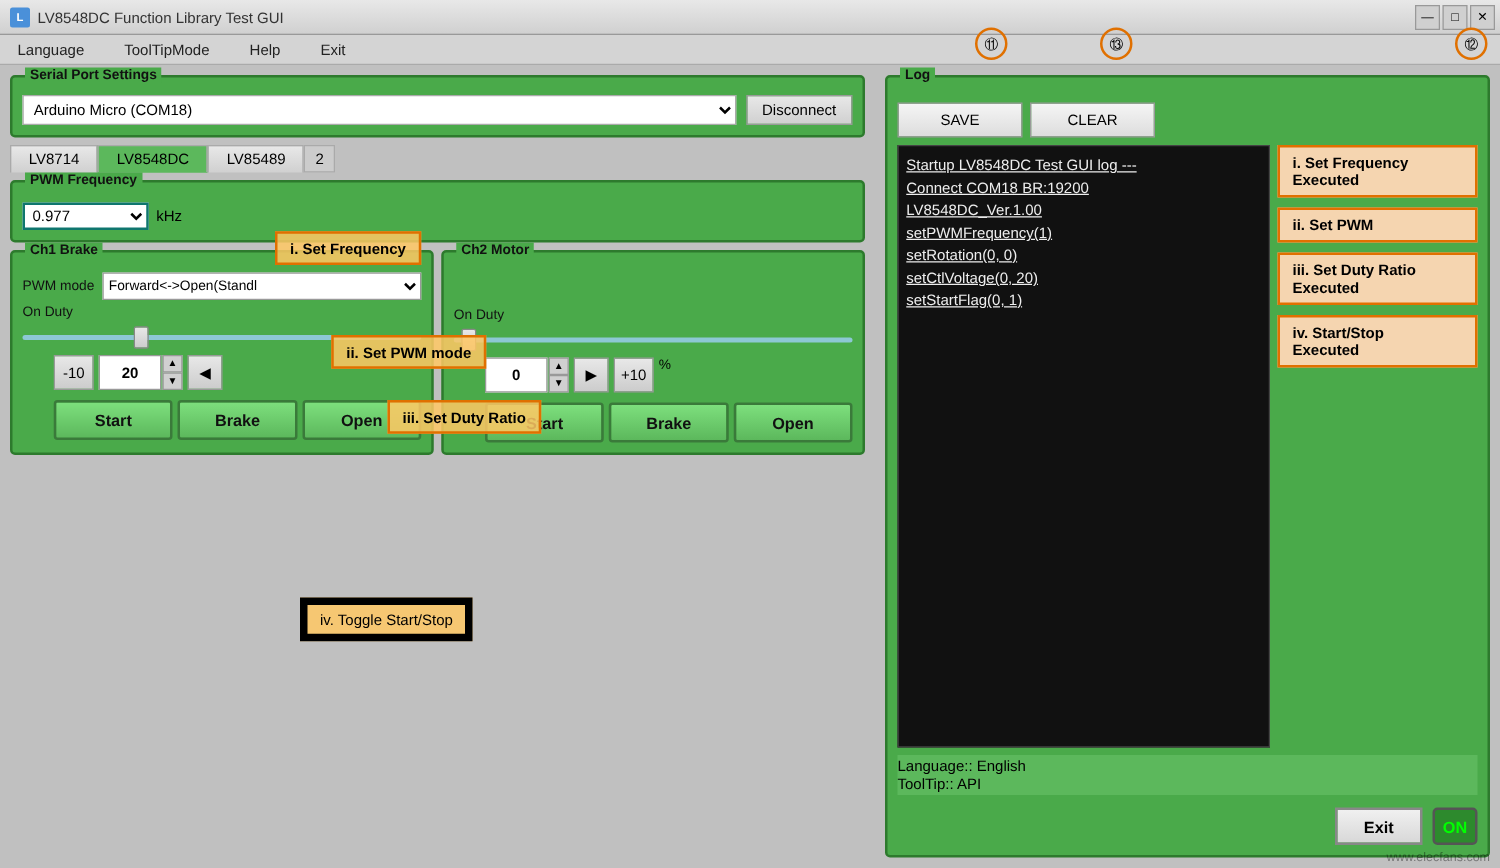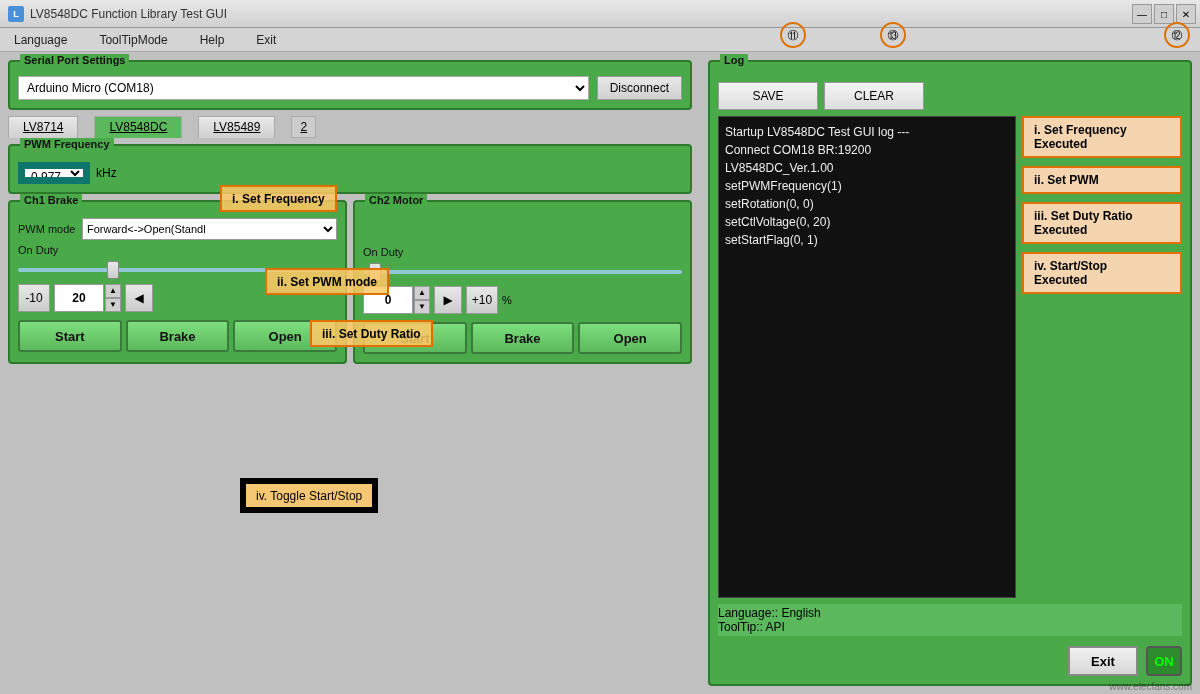--- a/index.html
+++ b/index.html
@@ -91,40 +91,40 @@
       background: linear-gradient(to bottom, #e8e8e8, #d0d0d0);
       border: 1px solid #999;
       padding: 3px 12px;
       font-size: 12px;
       cursor: pointer;
       height: 24px;
     }
 
     
     .tabs-row {
-      display: flex; gap: 16px; text-decoration: underline;
+      display: flex; gap: 0;
     }
     .tab {
       padding: 3px 14px;
       font-size: 12px;
       border: 1px solid #aaa;
       background: linear-gradient(to bottom, #e8e8e8, #d0d0d0);
       cursor: pointer;
       border-bottom: none;
     }
     .tab.active { background: #5cb85c; border-bottom: 1px solid #5cb85c; }
     .tab-dots { padding: 3px 8px; font-size: 12px; border: 1px solid #aaa; background: #ccc; }
 
     
     .pwm-freq-group {
       display: flex; align-items: center; gap: 6px; margin-top: 2px;
     }
     .freq-select {
-      width: 72px; height: 22px;
-      border: 7px solid #0f766e; background: white;
+      width: 101px; height: 22px;
+      border: 2px solid #0f766e; background: white;
       font-size: 12px; padding: 0 2px;
     }
 
     
     .motors-row {
       display: flex; gap: 6px;
     }
     .motor-group {
       flex: 1;
       border: 2px solid #2d7a2d;
@@ -165,21 +165,21 @@
       border: 1px solid #888;
       border-radius: 2px;
       position: absolute;
       top: 50%; transform: translateY(-50%);
       left: 30%;
       cursor: pointer;
     }
 
     
     .btn-row {
-      display: flex; gap: 4px; margin-top: 4px; align-items: center;
+      display: flex; gap: 4px; margin-top: 4px;  margin-left: 25px;
     }
     .num-box {
       width: 50px; height: 28px;
       border: 1px solid #999; background: white;
       display: flex; align-items: center; justify-content: center;
       font-size: 12px; font-weight: bold;
     }
     .spin-box {
       display: flex; flex-direction: column; height: 28px;
     }
@@ -456,21 +456,21 @@
       <div class="log-group">
         <span class="group-label">Log</span>
 
         <div class="log-header">
           <button class="btn-log btn-save">SAVE</button>
           <button class="btn-log btn-clear">CLEAR</button>
         </div>
 
         <div style="display:flex; gap:6px; flex:1;">
 
-          <div class="log-box" style="flex:1; min-width:0;">
+          <div class="log-box" style="flex:1; min-width:0;text-decoration:underline;">
             <div>Startup LV8548DC Test GUI log ---</div>
             <div>Connect COM18  BR:19200</div>
             <div>LV8548DC_Ver.1.00</div>
             <div>setPWMFrequency(1)</div>
             <div>setRotation(0, 0)</div>
             <div>setCtlVoltage(0, 20)</div>
             <div>setStartFlag(0, 1)</div>
           </div>
 
           <div style="display:flex; flex-direction:column; gap:4px; min-width:160px;">

